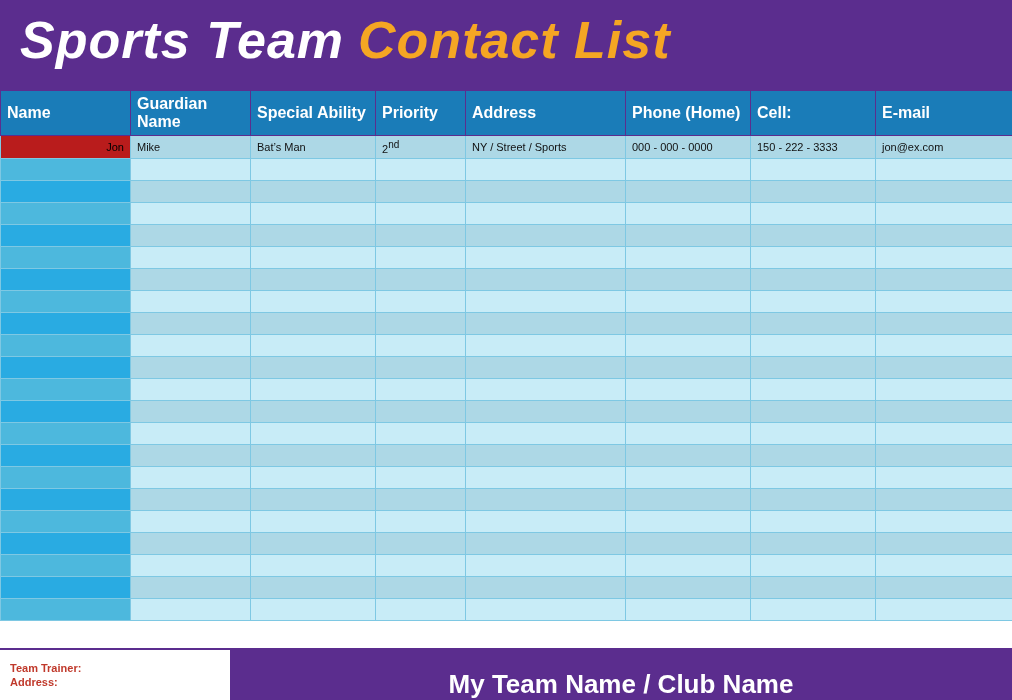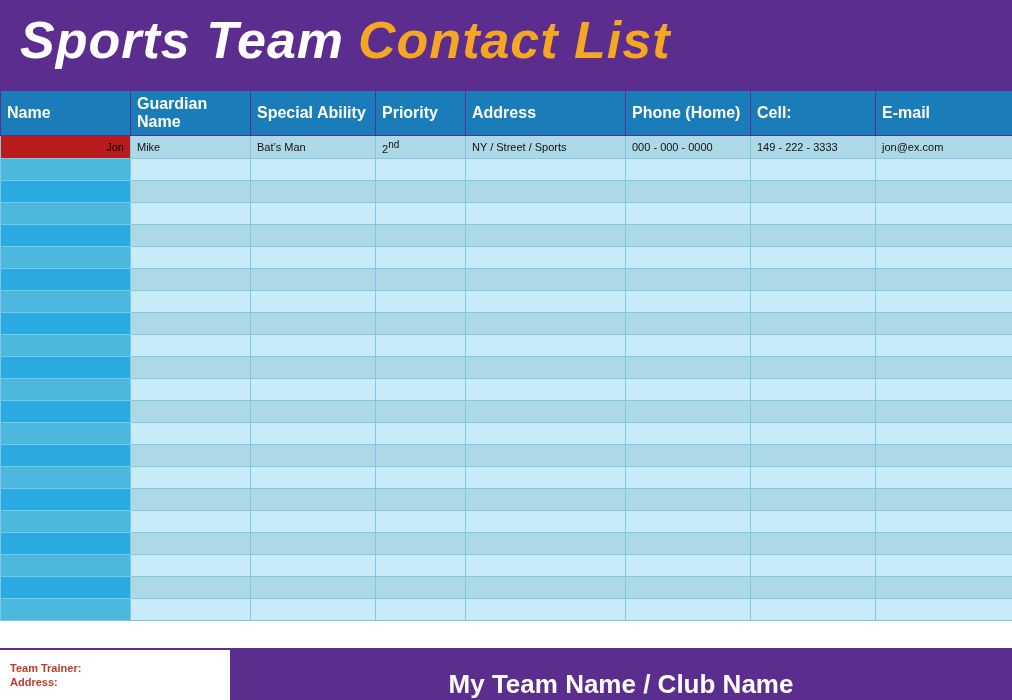--- a/index.html
+++ b/index.html
@@ -192,21 +192,21 @@
         </tr>
       </thead>
       <tbody id="table-body">
       <tr>
             <td>Jon</td>
             <td>Mike</td>
             <td>Bat’s Man</td>
             <td>2<sup>nd</sup></td>
             <td>NY / Street / Sports</td>
             <td>000 - 000 - 0000</td>
-            <td>149 - 222 - 3333</td>
+            <td>150 - 222 - 3333</td>
             <td>jon@ex.com</td>
           </tr>
           <tr>
             <td></td>
             <td></td>
             <td></td>
             <td></td>
             <td></td>
             <td></td>
             <td></td>

